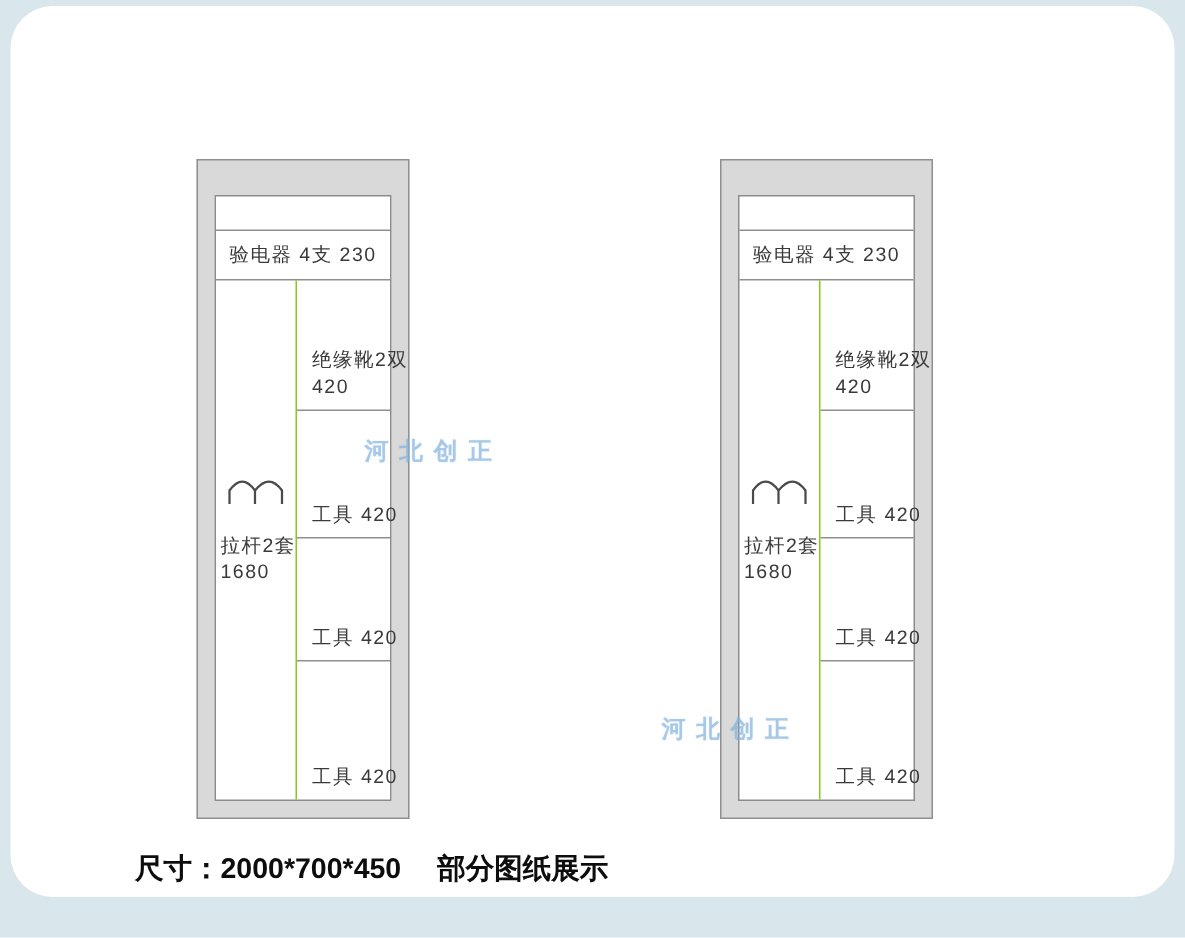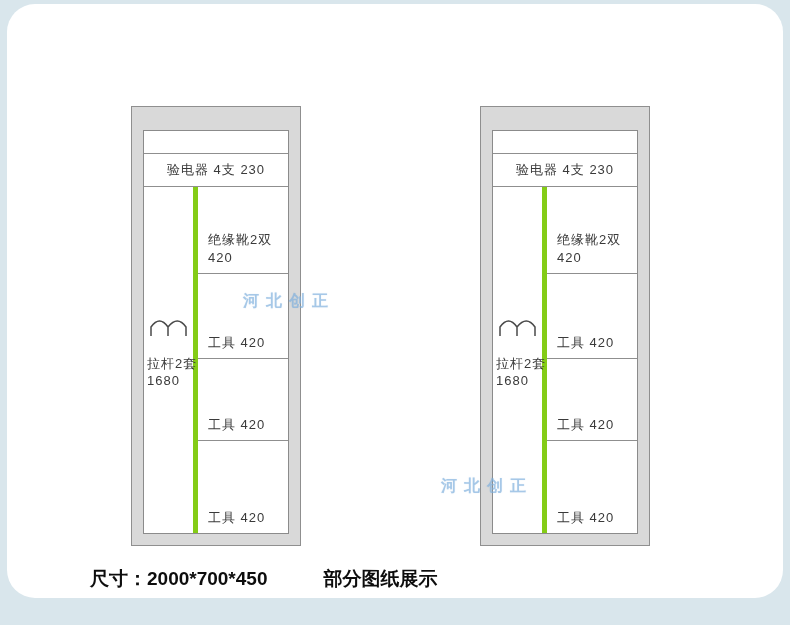--- a/index.html
+++ b/index.html
@@ -7,38 +7,38 @@
     width:790px;height:625px;position:relative;overflow:hidden;
     background:#d9e6ec;
     font-family:"Liberation Sans","DejaVu Sans",sans-serif;
   }
   .card{
     position:absolute;left:7px;right:7px;top:4px;bottom:27px;
     background:#ffffff;border-radius:28px;
   }
   
   .cabinet{
-    position:absolute;top:106px;width:170px;height:440px;
+    position:absolute;top:106px;width:142px;height:440px;
     background:#d9d9d9;border:1px solid #8f8f8f;box-sizing:border-box;padding-left:22px;
   }
   .cab1{left:131px;} .cab2{left:480px;}
   .cabinet-inner{
     position:absolute;left:11px;right:11px;top:23px;bottom:11px;
     background:#ffffff;border:1px solid #8b8b8b;box-sizing:border-box;
     display:flex;flex-direction:column;
     font-size:13px;color:#3a3a3a;letter-spacing:1px;
   }
   .top-gap{flex:0 0 22px;border-bottom:1px solid #8f8f8f;}
   .shelf-label{
     flex:0 0 32px;border-bottom:1px solid #8f8f8f;
     display:flex;align-items:center;justify-content:center;white-space:nowrap;
   }
   .cab-body{flex:1;display:flex;min-height:0;}
   .left-col{
-    flex:0 0 54px;border-right:5px solid #84cc16;position:relative;box-sizing:border-box;
+    flex:0 0 54px;border-right:1px solid #84cc16;position:relative;box-sizing:border-box;
   }
   .hook{position:absolute;top:127px;left:50%;transform:translateX(-50%);line-height:0;}
   .left-label{position:absolute;top:168px;left:3px;line-height:17px;white-space:nowrap;}
   .right-col{flex:1;display:flex;flex-direction:column;min-width:0;}
   .row{
     display:flex;align-items:flex-end;
     padding:0 0 6px 10px;box-sizing:border-box;
     border-bottom:1px solid #8f8f8f;white-space:nowrap;
   }
   .row.r1{flex:1.02;}
@@ -53,21 +53,21 @@
     text-shadow:0 0 1px rgba(125,175,220,0.35);
     pointer-events:none;white-space:nowrap;
   }
   .wm1{left:243px;top:291px;}
   .wm2{left:441px;top:476px;}
   
   .caption{
     position:absolute;left:90px;top:566px;
     font-size:19px;font-weight:bold;color:#0d0d0d;white-space:nowrap;
   }
-  .caption .note{margin-left:56px;}
+  .caption .note{margin-left:24px;}
 </style>
 </head>
 <body>
 
 <div class="card"></div>
 
 <div class="cabinet cab1">
   <div class="cabinet-inner">
     <div class="top-gap"></div>
     <div class="shelf-label">验电器 4支 230</div>

